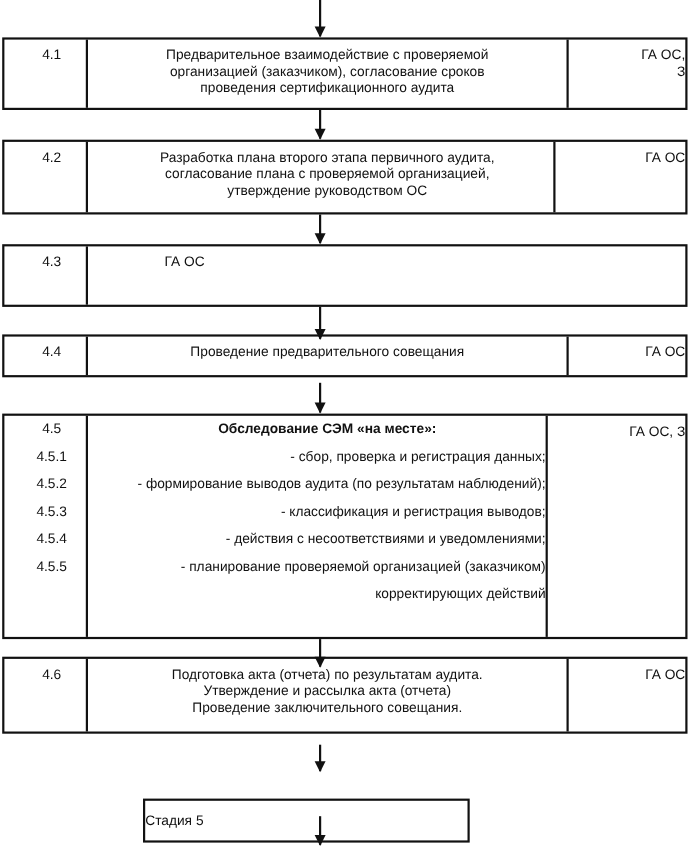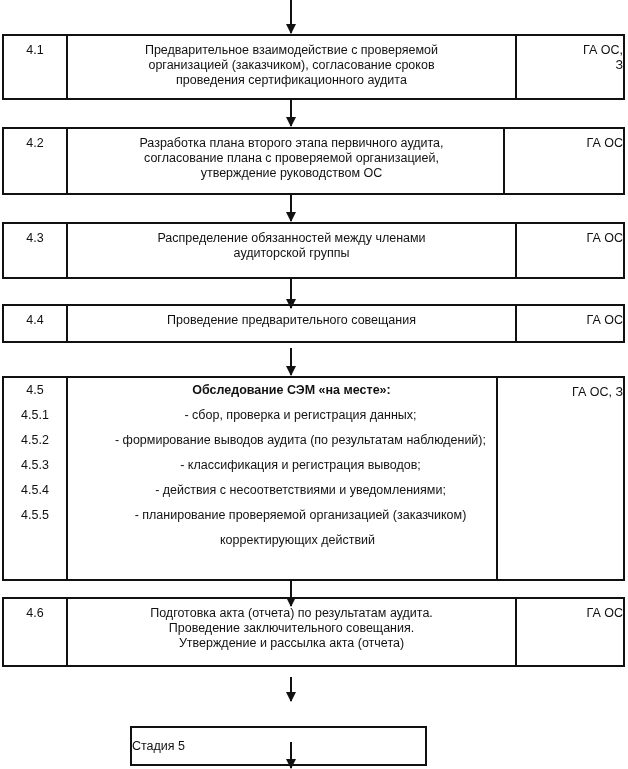--- a/index.html
+++ b/index.html
@@ -1,25 +1,25 @@
 <!DOCTYPE html>
 <html><head>
 <meta charset="utf-8">
 <style>
   html, body { margin:0; padding:0; background:#ffffff; }
   body { width:628px; height:769px; position:relative; overflow:hidden;
          font-family:"Liberation Sans", sans-serif; color:#111; font-size:12.5px; }
   .box { position:absolute; left:2px; width:619px; border:2px solid #111; display:flex; box-sizing:content-box; }
-  .num { width:64px; border-right:2px solid #111; text-align:center; padding-top:7px; box-sizing:border-box; }
+  .num { width:64px; border-right:2px solid #111; text-align:center; padding-top:7px; box-sizing:border-box;margin-left:12px; }
   .desc { flex:1; border-right:2px solid #111; text-align:center; padding-top:7px; line-height:15px; box-sizing:border-box; }
   .resp { width:106px; text-align:right; padding-top:7px; line-height:15px; box-sizing:border-box; }
   .arrow { position:absolute; left:290px; width:2px; background:#111; }
   .arrow::after { content:""; position:absolute; left:-4px; bottom:-1px; border-left:5px solid transparent; border-right:5px solid transparent; border-top:10px solid #111; }
   .sub-num { height:25px; line-height:25px; }
-  .sub-line { height:25px; line-height:25px; text-align:center; padding-left:18px; }
+  .sub-line { height:25px; line-height:25px; text-align:right; padding-left:18px; }
   .bold { font-weight:bold; text-align:center; padding-left:0; }
   .stage { position:absolute; left:130px; top:702px; width:293px; height:36px; border:2px solid #111; text-align:left; line-height:36px;margin-top:24px; }
 </style>
 </head>
 <body>
 
 <div class="arrow" style="top:0; height:33px;"></div>
 <div class="arrow" style="top:100px; height:26px;"></div>
 <div class="arrow" style="top:195px; height:26px;"></div>
 <div class="arrow" style="top:279px; height:29px;"></div>
@@ -48,24 +48,20 @@
     <div>согласование плана с проверяемой организацией,</div>
     <div>утверждение руководством ОС</div>
   </div>
   <div class="resp">
     <div>ГА ОС</div>
   </div>
 </div>
 
 <div class="box" style="top:222px; height:53px;">
   <div class="num">4.3</div>
-  <div class="desc">
-    <div>Распределение обязанностей между членами</div>
-    <div>аудиторской группы</div>
-  </div>
   <div class="resp">
     <div>ГА ОС</div>
   </div>
 </div>
 
 <div class="box" style="top:304px; height:35px;">
   <div class="num">4.4</div>
   <div class="desc">
     <div>Проведение предварительного совещания</div>
   </div>
@@ -94,21 +90,21 @@
   </div>
   <div class="resp">
     <div>ГА ОС, З</div>
   </div>
 </div>
 
 <div class="box" style="top:597px; height:66px;">
   <div class="num">4.6</div>
   <div class="desc">
     <div>Подготовка акта (отчета) по результатам аудита.</div>
+    <div>Утверждение и рассылка акта (отчета)</div>
     <div>Проведение заключительного совещания.</div>
-    <div>Утверждение и рассылка акта (отчета)</div>
   </div>
   <div class="resp">
     <div>ГА ОС</div>
   </div>
 </div>
 
 <div class="stage">Стадия 5</div>
 
 </body></html>

